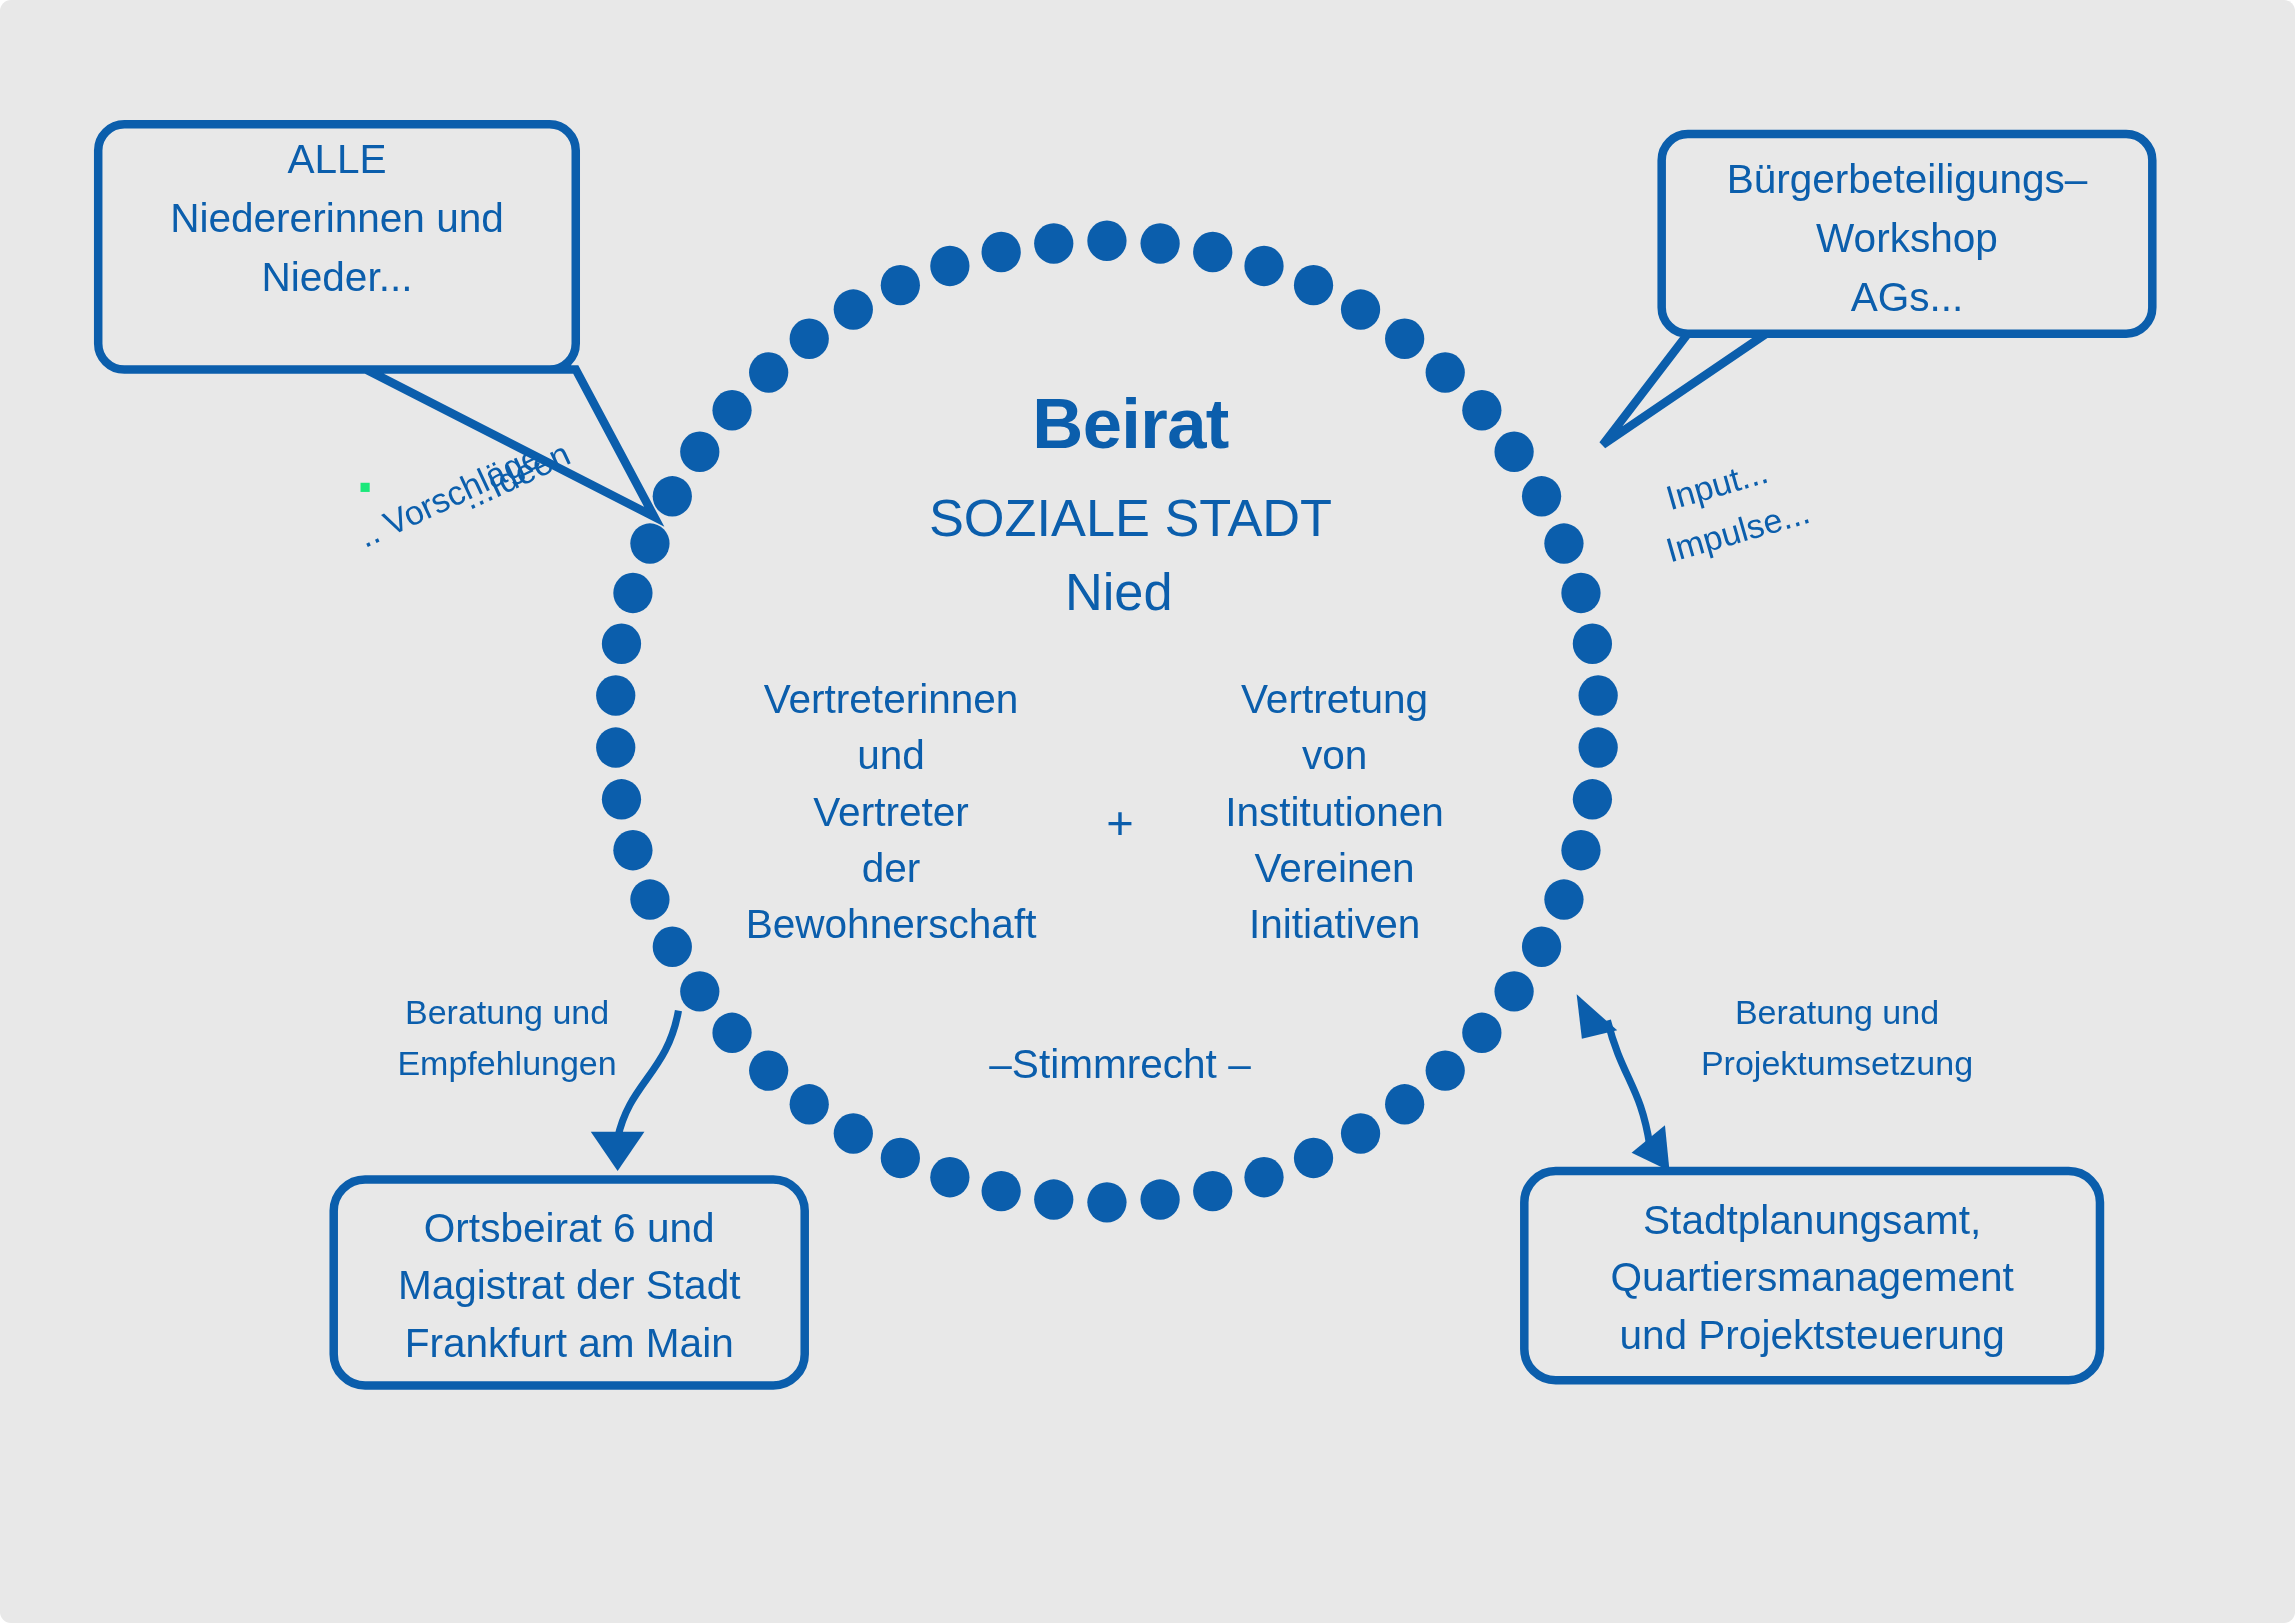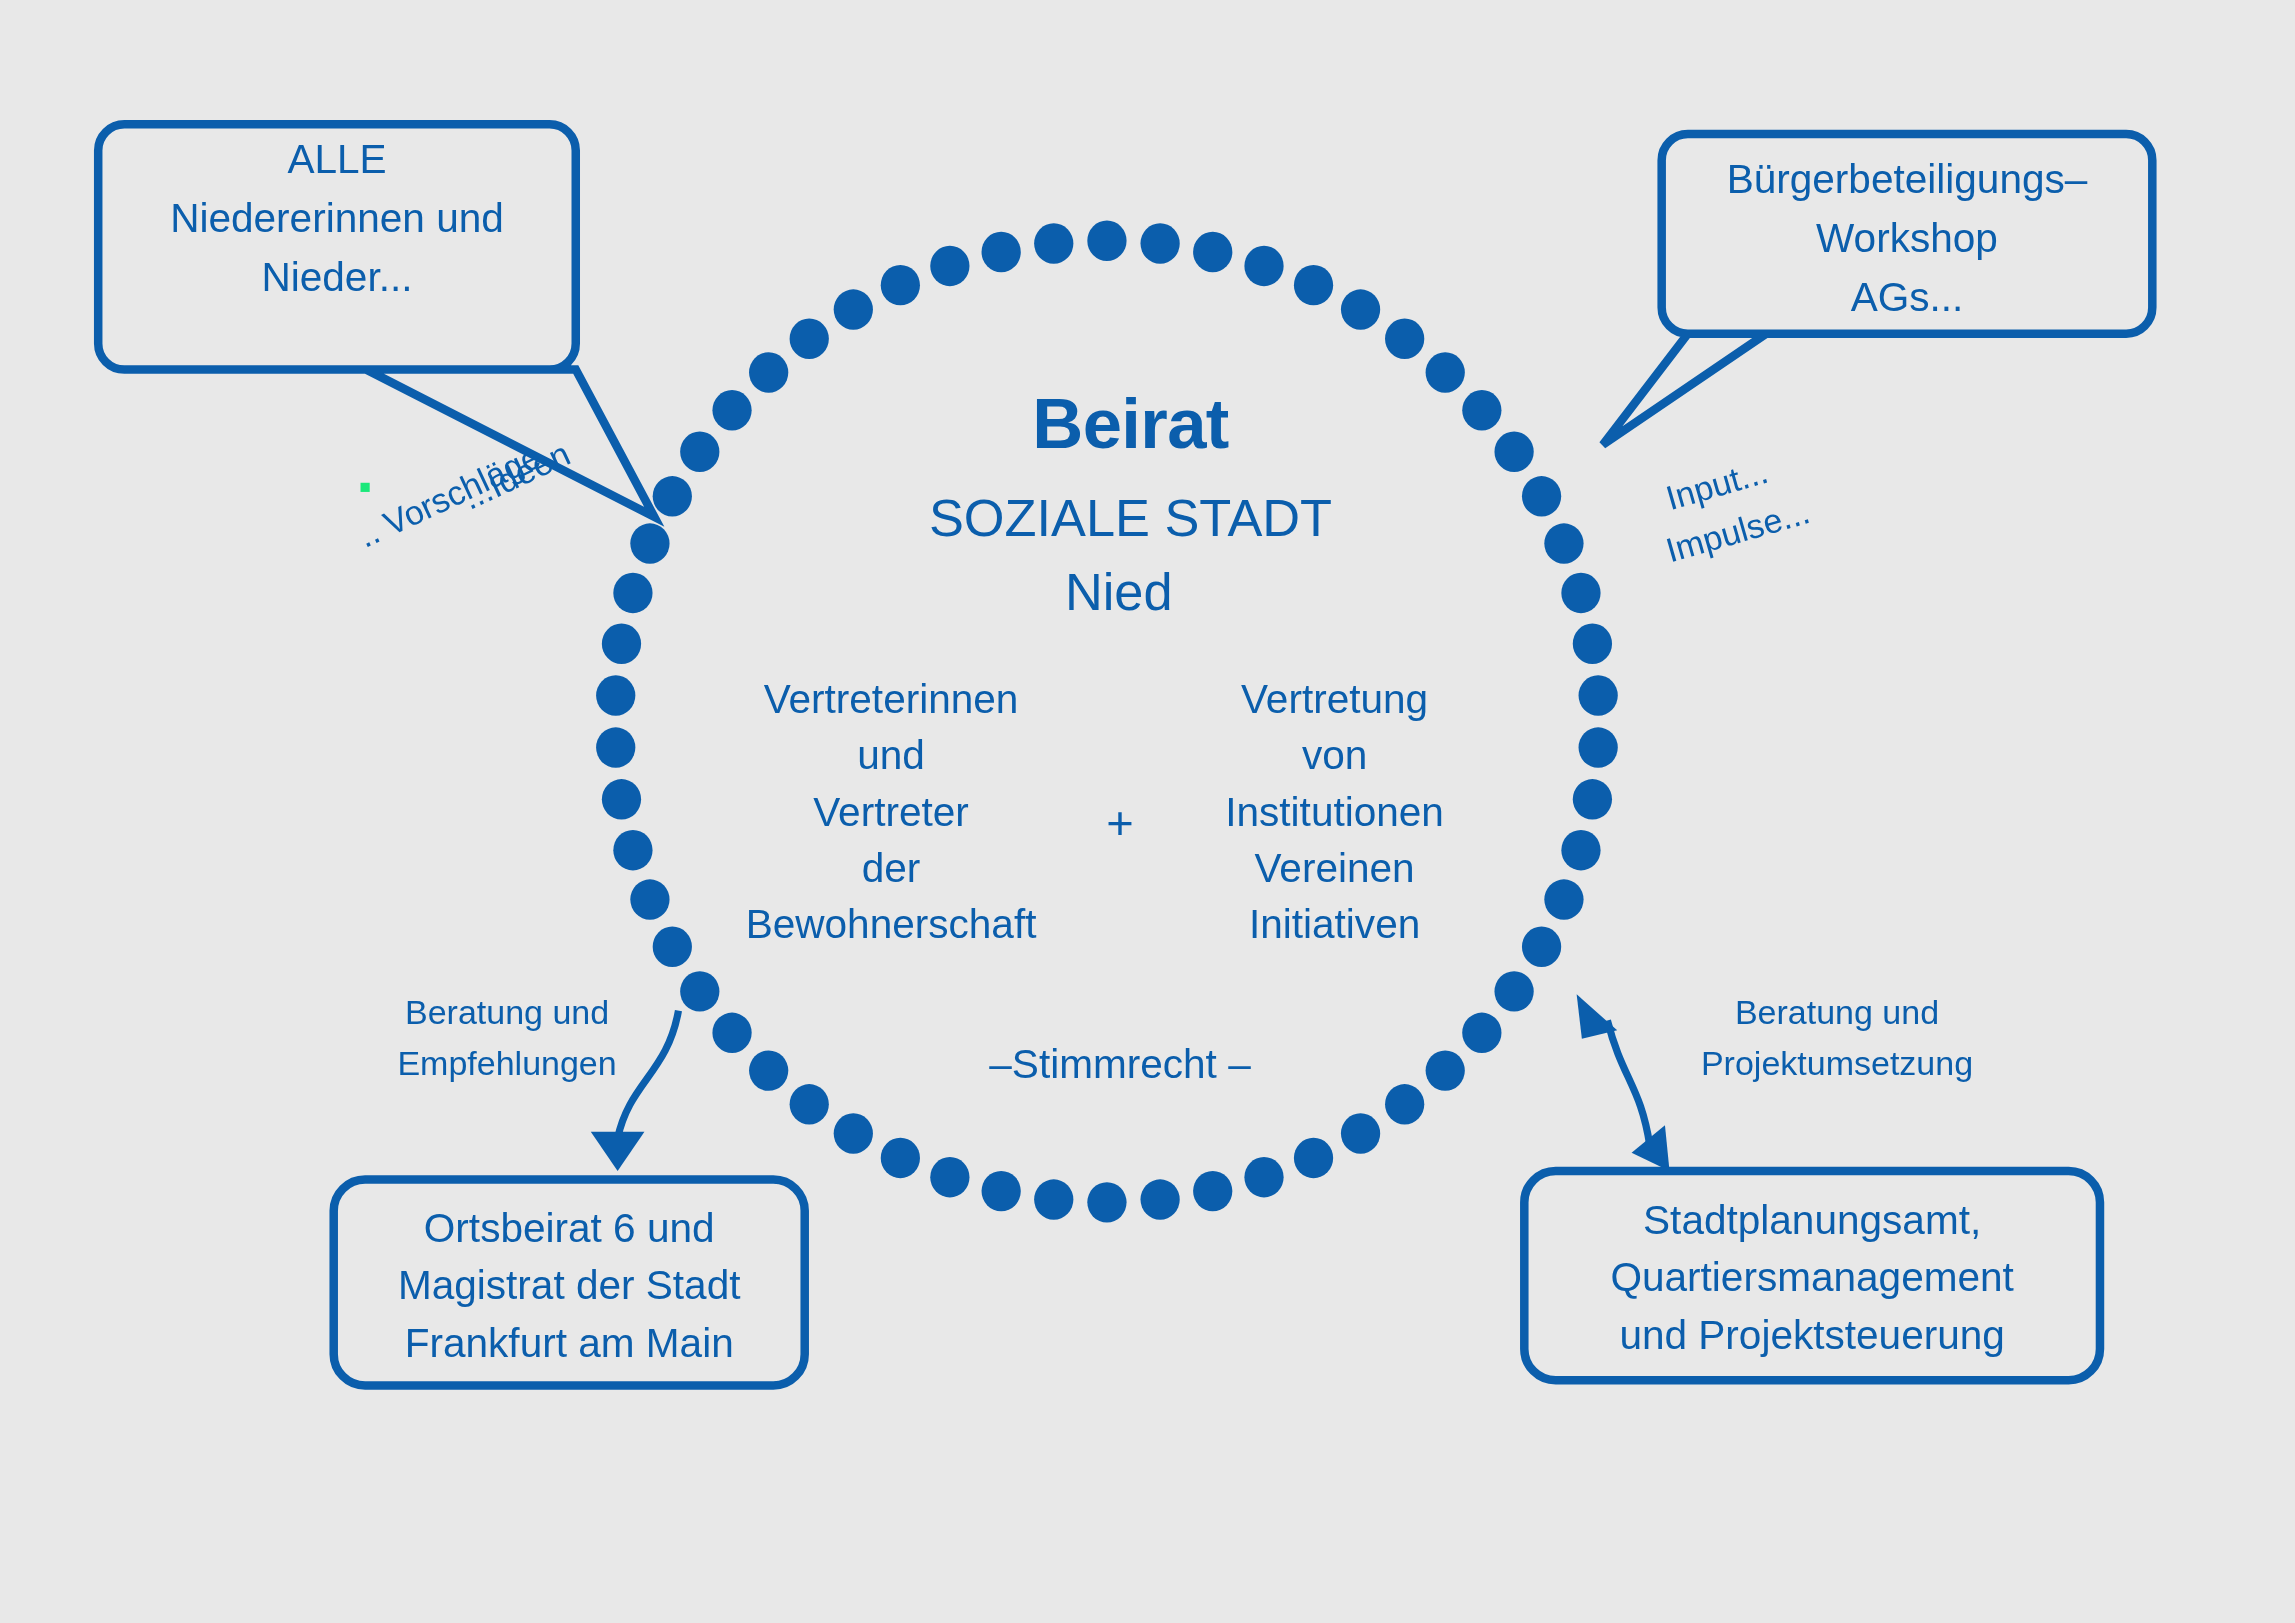--- a/index.html
+++ b/index.html
@@ -7,20 +7,21 @@
     padding: 0;
     background: #ffffff;
   }
   #stage {
     position: relative;
     width: 2295px;
     height: 1623px;
     background: #e8e8e8;
     font-family: "Liberation Sans", sans-serif;
     overflow: hidden;
+    border-radius: 11px;
   }
   #canvas {
     position: absolute;
     inset: 0;
     width: 2295px;
     height: 1623px;
   }
   .svg-text {
     font-family: "Liberation Sans", sans-serif;
     fill: #0b5eac;

